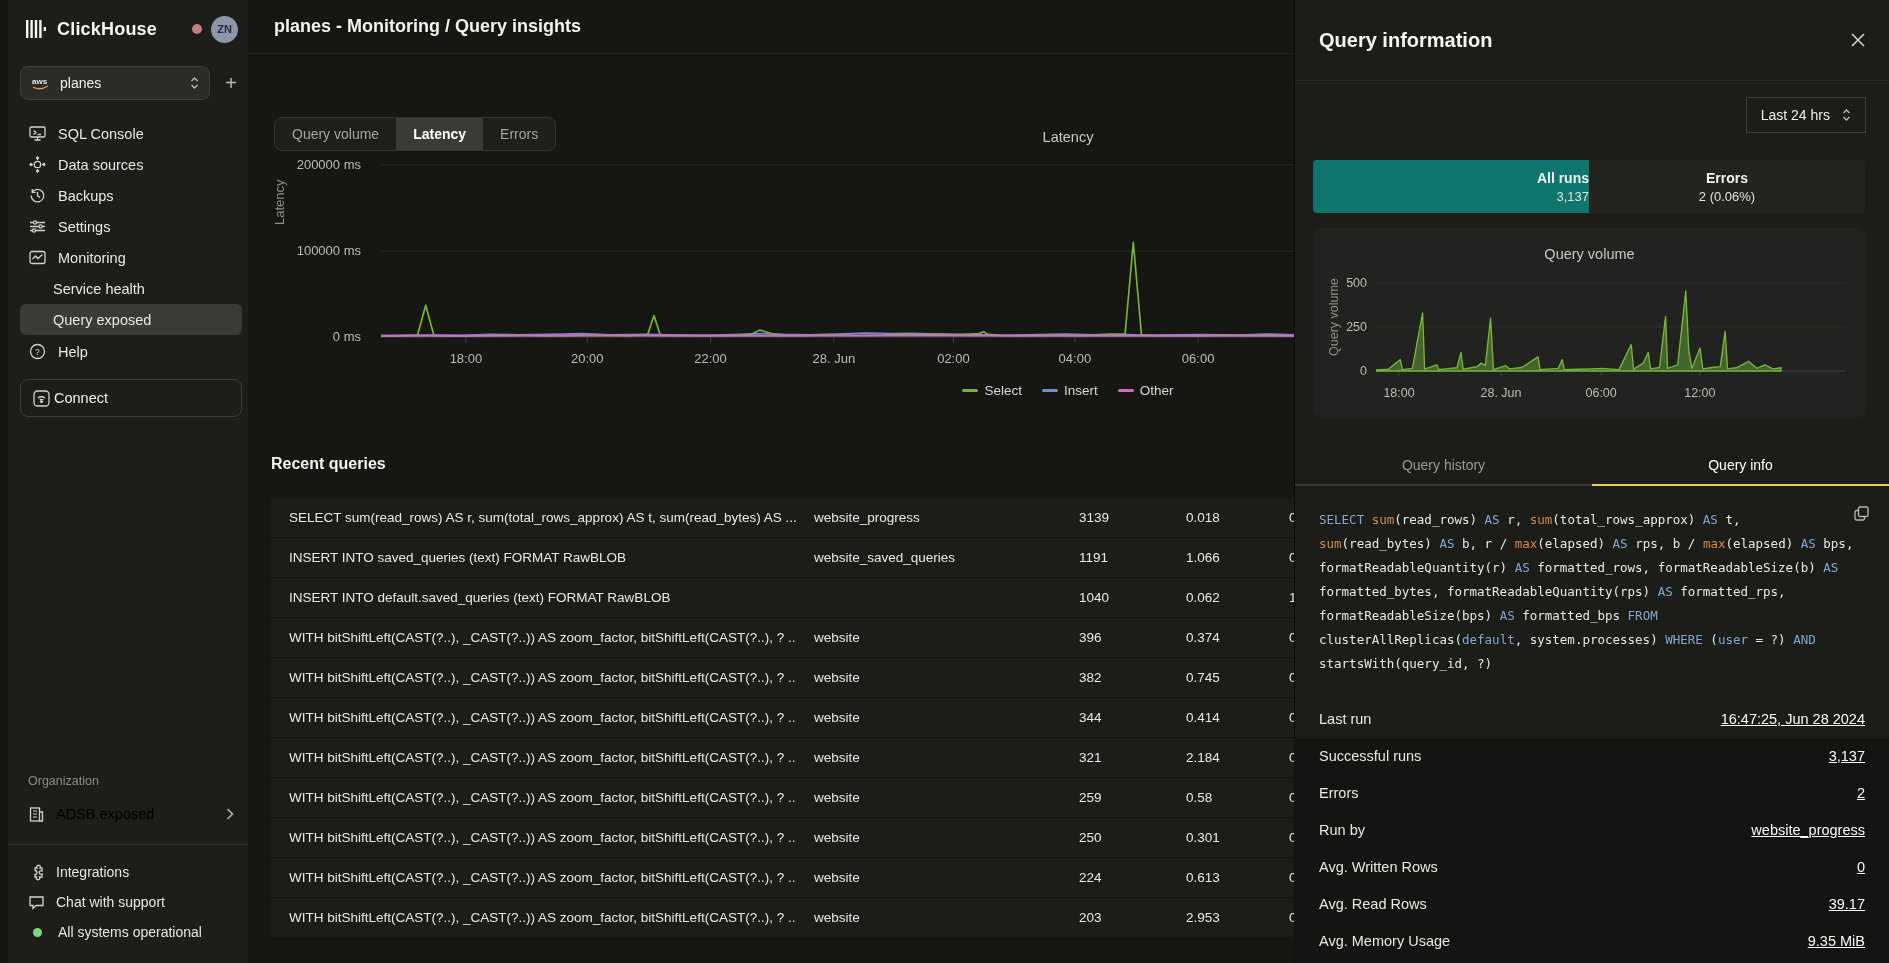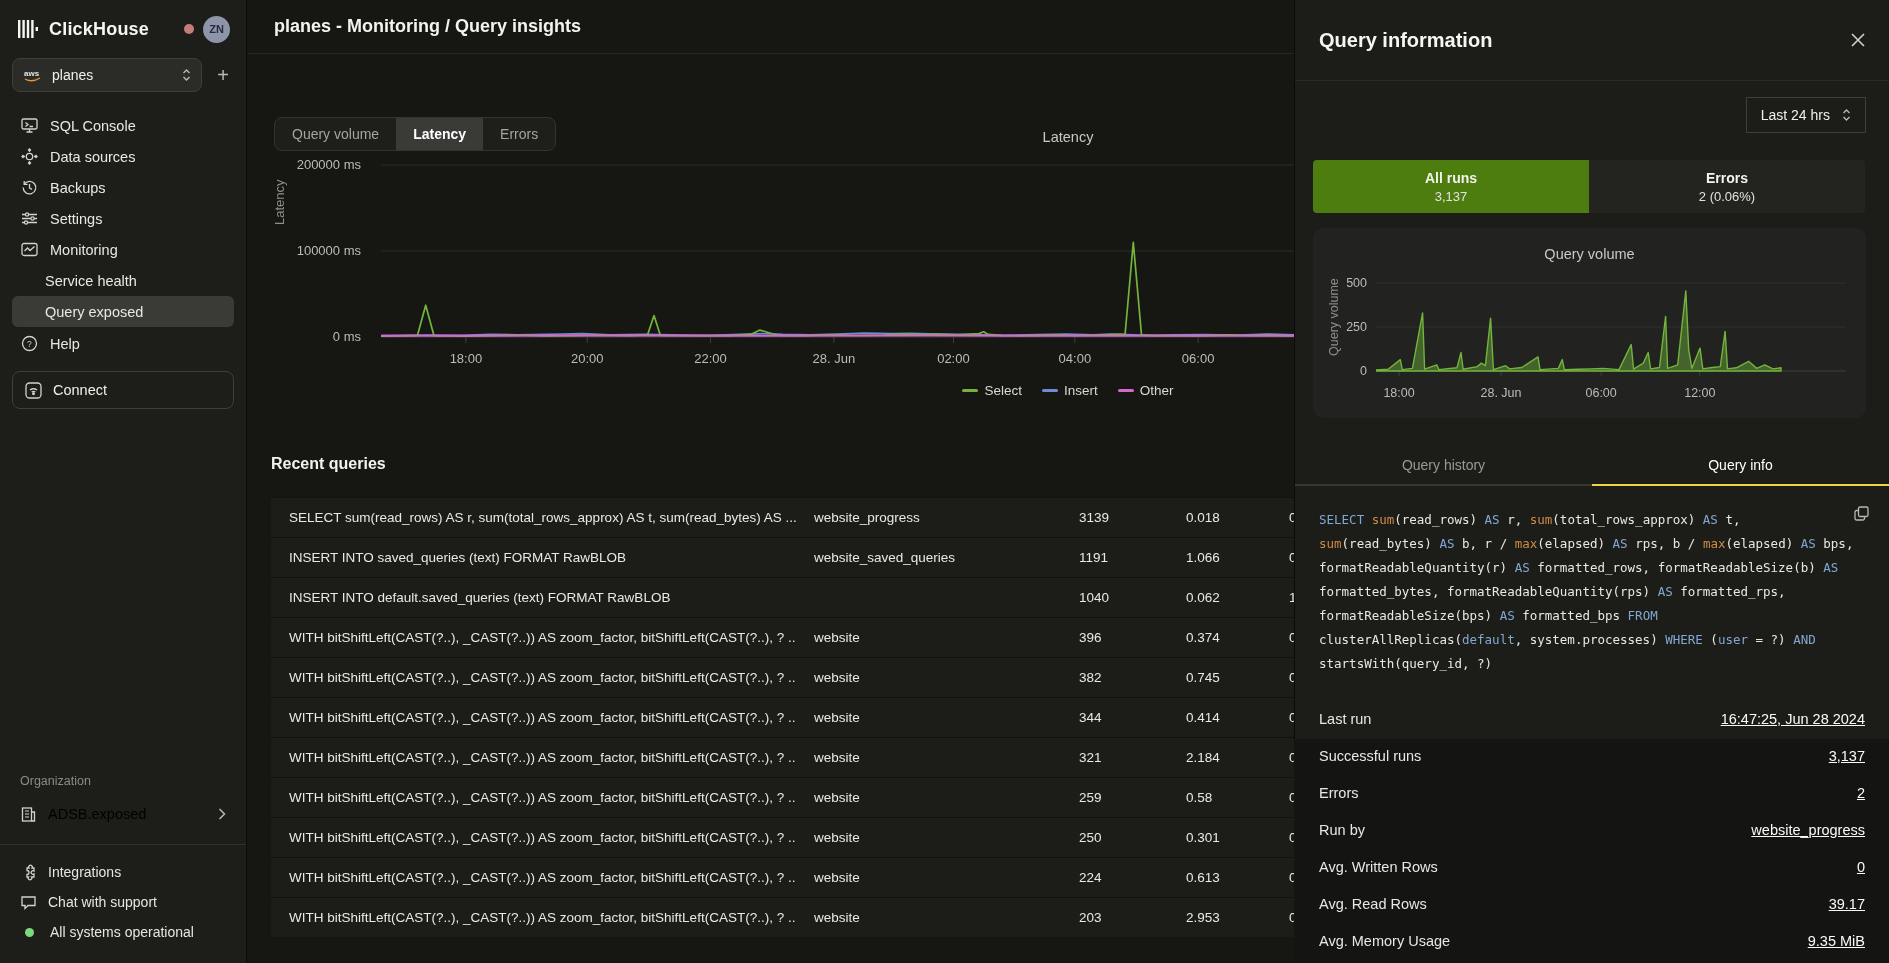--- a/index.html
+++ b/index.html
@@ -1,41 +1,41 @@
 <!DOCTYPE html>
 <html><head>
 <meta charset="utf-8">
 <style>
   * { margin:0; padding:0; box-sizing:border-box; }
   html,body { width:1889px; height:963px; overflow:hidden; }
   body { background:#141412; font-family:"Liberation Sans", sans-serif; color:#ececе8; }
   .app { position:relative; width:1889px; height:963px; }
 
   
-  .sidebar { position:absolute; left:0; top:0; width:247px; height:963px; background:#1d1d1a;
+  .sidebar { position:absolute; left:8px; top:0; width:247px; height:963px; background:#1d1d1a;
              border-right:1px solid #0d0d0b; display:flex; flex-direction:column; padding:14px 12px 16px 12px; }
   .brand-row { display:flex; align-items:center; gap:9px; padding:0 4px 0 6px; height:30px; }
   .brand-name { font-size:18px; font-weight:bold; color:#f5f5f2; letter-spacing:.2px; flex:0 0 auto; }
   .brand-spacer { flex:1; }
   .notif-dot { width:10px; height:10px; border-radius:50%; background:#c57d78; }
   .avatar { width:27px; height:27px; border-radius:50%; background:#8e95a8; color:#262c3e; font-size:11px;
             font-weight:bold; display:flex; align-items:center; justify-content:center; }
-  .project-row { display:flex; align-items:center; gap:10px; margin-top:14px; }
+  .project-row { display:flex; align-items:center; gap:10px; margin-top:22px; }
   .project-select { flex:1; height:34px; background:#2b2b28; border:1px solid #3e3e3a; border-radius:8px;
                     display:flex; align-items:center; gap:9px; padding:0 10px; color:#f0f0ec; font-size:14px; cursor:pointer; }
   .project-select .grow { flex:1; text-align:left; }
   .add-btn { background:none; border:none; color:#b9b9b3; font-size:20px; line-height:1; cursor:pointer; width:22px; }
   nav.navlist { margin-top:18px; display:flex; flex-direction:column; }
   .nav-item { display:flex; align-items:center; gap:11px; height:31px; padding:0 8px 0 8px; border-radius:6px;
               color:#e8e8e3; font-size:14.5px; cursor:pointer; }
   .nav-item .ni-ic { width:19px; height:19px; display:flex; align-items:center; justify-content:center; color:#d3d3cd; }
   .nav-item.sub { padding-left:33px; }
   .nav-item.active { background:#3a3a36; }
   .connect-btn { margin-top:12px; height:38px; border:1px solid #3e3e3a; background:transparent; border-radius:8px;
-                 display:flex; align-items:center; gap:11px; padding:0 12px; color:#f0f0ec; font-size:14.5px; cursor:pointer; }
+                 display:flex; align-items:center; gap:4px; padding:0 12px; color:#f0f0ec; font-size:14.5px; cursor:pointer; }
   .side-spacer { flex:1; }
   .org-label { font-size:12.5px; color:#8b8b85; padding:0 8px; margin-bottom:10px; }
   .org-row { display:flex; align-items:center; gap:11px; height:32px; padding:0 8px; color:#ececе7; font-size:14.5px; cursor:pointer; }
   .org-row .grow { flex:1; }
   .side-divider { border-top:1px solid #31312d; margin:14px -12px 12px -12px; }
   .foot-item { display:flex; align-items:center; gap:11px; height:30px; padding:0 8px; font-size:14px; color:#e6e6e1; cursor:pointer; }
   .status-dot { width:9px; height:9px; border-radius:50%; margin:0 5px; }
 
   
   .main { position:absolute; left:248px; top:0; width:1046px; height:963px; background:#161613; overflow:hidden; }
@@ -70,21 +70,21 @@
   .panel-head { height:81px; display:flex; align-items:center; justify-content:space-between; padding:0 24px;
                 border-bottom:1px solid #2b2b27; }
   .panel-title { font-size:20px; font-weight:bold; color:#f5f5f1; }
   .icon-btn { background:none; border:none; color:#d2d2cc; cursor:pointer; display:flex; align-items:center; }
   .range-row { display:flex; justify-content:flex-end; padding:16px 23px 0 23px; }
   .range-select { height:36px; border:1px solid #3e3e3a; background:transparent; border-radius:0; color:#f0f0ec;
                   font-size:14px; display:flex; align-items:center; gap:12px; padding:0 14px; cursor:pointer; }
   .summary { display:flex; margin:27px 24px 0 18px; border-radius:4px; overflow:hidden; }
   .sum-tab { flex:1; height:53px; display:flex; flex-direction:column; align-items:center; justify-content:center;
              gap:3px; background:#232320; cursor:pointer; }
-  .sum-tab.active { background:#4d7c0f; }
+  .sum-tab.active { background:#0f766e;align-items:flex-end; }
   .sum-label { font-size:14px; font-weight:bold; color:#f2f2ee; }
   .sum-value { font-size:13px; color:#e2e2dc; }
   .vol-card { position:relative; margin:15px 23px 0 18px; height:190px; background:#222220; border-radius:10px; }
   .vol-title { position:absolute; top:18px; left:0; width:100%; text-align:center; font-size:14.5px; color:#c9c9c3; }
   .vol-ylab { position:absolute; left:14px; top:128px; transform:rotate(-90deg); transform-origin:left top;
               font-size:12.5px; color:#8f8f89; }
   .vol-ytick { position:absolute; width:36px; text-align:right; font-size:12.5px; color:#bcbcb6; height:16px; line-height:16px; left:18px; }
   .vol-xtick { position:absolute; width:60px; text-align:center; font-size:12.5px; color:#bcbcb6; top:158px; }
   .info-tabs { display:flex; margin-top:30px; border-bottom:2px solid #38382f; }
   .info-tab { flex:1; text-align:center; padding:9px 0 11px 0; font-size:14px; color:#9a9a94; cursor:pointer; position:relative; }

